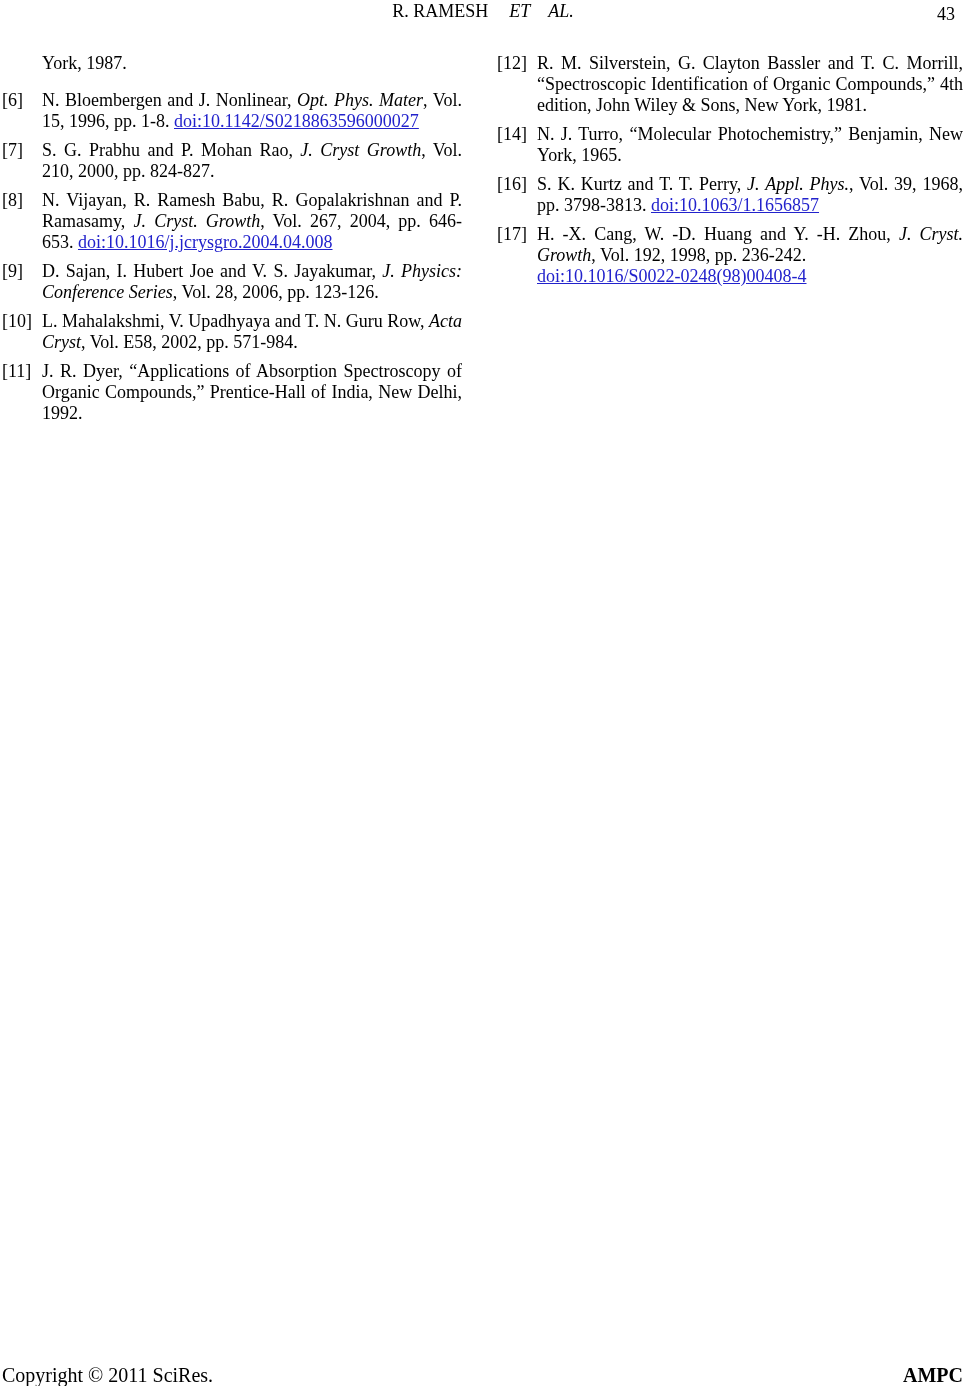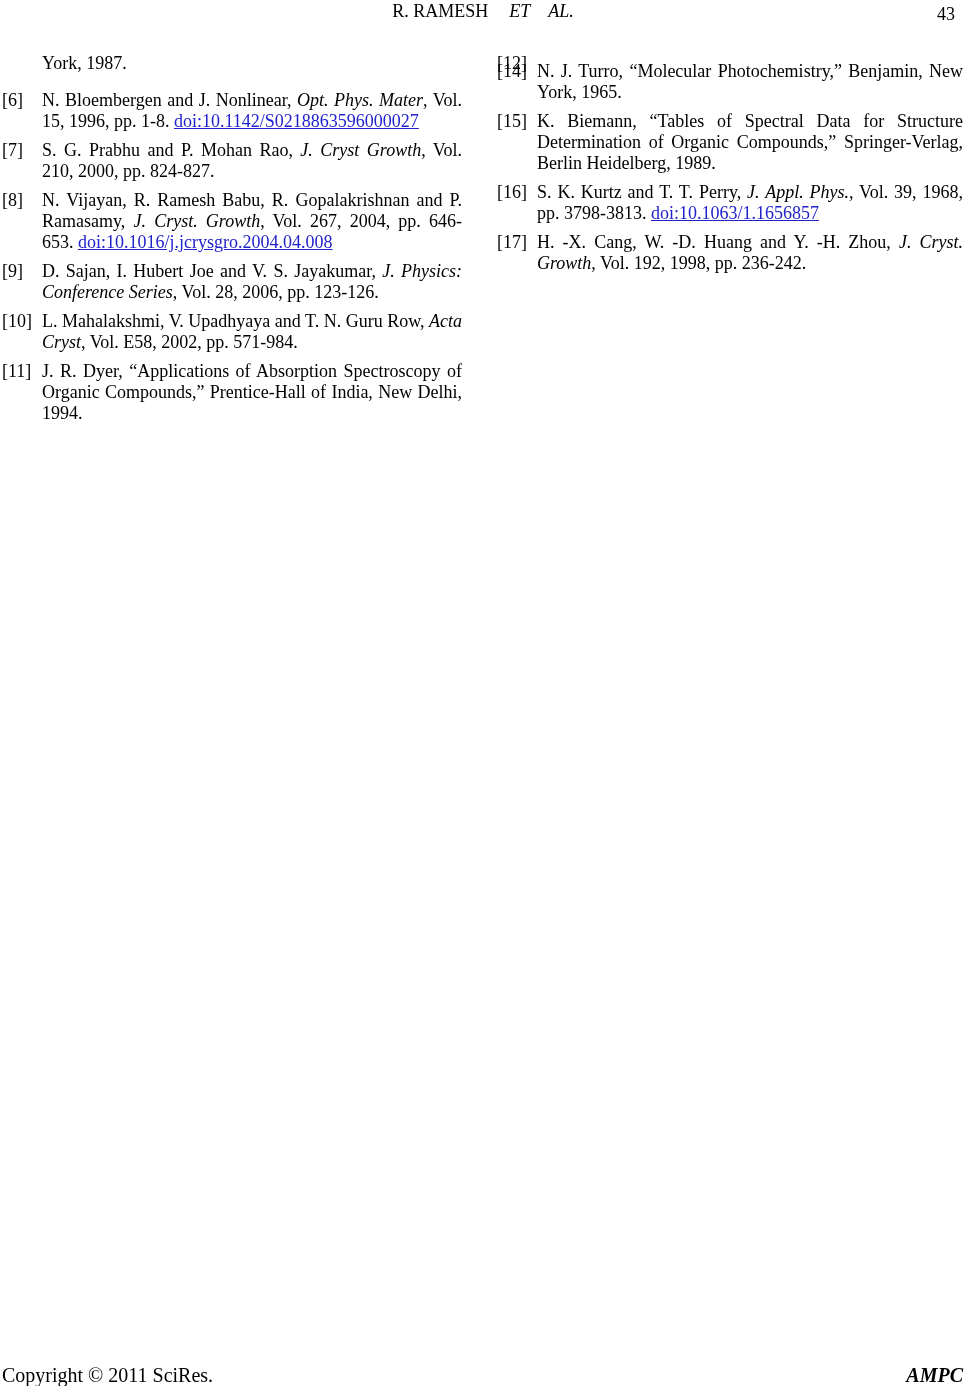--- a/index.html
+++ b/index.html
@@ -74,46 +74,44 @@
     top: 1365px;
     left: 2px;
     right: 3px;
     display: flex;
     justify-content: space-between;
     font-size: 20px;
     line-height: 1;
   }
   .journal-abbrev {
     font-weight: bold;
-    font-style: italic;
   }
 </style>
 </head>
 <body>
 
 <div class="page-header">
   <span>R. RAMESH</span><span class="etal">ET AL.</span>
 </div>
 <div class="page-number">43</div>
 
 <div class="columns">
   <div class="col-left">
       <div class="ref continuation"><span>York, 1987.</span></div>
       <div class="ref"><span class="ref-id">[6]</span><span>N. Bloembergen and J. Nonlinear, </span><span class="journal">Opt. Phys. Mater</span><span>, Vol. 15, 1996, pp. 1-8. </span><a class="doi-link" href="#">doi:10.1142/S0218863596000027</a></div>
       <div class="ref"><span class="ref-id">[7]</span><span>S. G. Prabhu and P. Mohan Rao, </span><span class="journal">J. Cryst Growth</span><span>, Vol. 210, 2000, pp. 824-827.</span><br></div>
       <div class="ref"><span class="ref-id">[8]</span><span>N. Vijayan, R. Ramesh Babu, R. Gopalakrishnan and P. Ramasamy, </span><span class="journal">J. Cryst. Growth</span><span>, Vol. 267, 2004, pp. 646-653. </span><a class="doi-link" href="#">doi:10.1016/j.jcrysgro.2004.04.008</a></div>
       <div class="ref"><span class="ref-id">[9]</span><span>D. Sajan, I. Hubert Joe and V. S. Jayakumar, </span><span class="journal">J. Physics: Conference Series</span><span>, Vol. 28, 2006, pp. 123-126.</span></div>
       <div class="ref"><span class="ref-id">[10]</span><span>L. Mahalakshmi, V. Upadhyaya and T. N. Guru Row, </span><span class="journal">Acta Cryst</span><span>, Vol. E58, 2002, pp. 571-984.</span></div>
-      <div class="ref"><span class="ref-id">[11]</span><span>J. R. Dyer, “Applications of Absorption Spectroscopy of Organic Compounds,” Prentice-Hall of India, New Delhi, 1994.</span></div>
+      <div class="ref"><span class="ref-id">[11]</span><span>J. R. Dyer, “Applications of Absorption Spectroscopy of Organic Compounds,” Prentice-Hall of India, New Delhi, 1992.</span></div>
     </div>
   <div class="col-right">
-      <div class="ref"><span class="ref-id">[12]</span></div>
+      <div class="ref"><span class="ref-id">[12]</span><span>R. M. Silverstein, G. Clayton Bassler and T. C. Morrill, “Spectroscopic Identification of Organic Compounds,” 4th edition, John Wiley &amp; Sons, New York, 1981.</span></div>
       <div class="ref"><span class="ref-id">[14]</span><span>N. J. Turro, “Molecular Photochemistry,” Benjamin, New York, 1965.</span></div>
-      <div class="ref"><span class="ref-id">[15]</span><span>K. Biemann, “Tables of Spectral Data for Structure Determination of Organic Compounds,” Springer-Verlag, Berlin Heidelberg, 1989.</span></div>
       <div class="ref"><span class="ref-id">[16]</span><span>S. K. Kurtz and T. T. Perry, </span><span class="journal">J. Appl. Phys.</span><span>, Vol. 39, 1968, pp. 3798-3813. </span><a class="doi-link" href="#">doi:10.1063/1.1656857</a></div>
-      <div class="ref"><span class="ref-id">[17]</span><span>H. -X. Cang, W. -D. Huang and Y. -H. Zhou, </span><span class="journal">J. Cryst. Growth</span><span>, Vol. 192, 1998, pp. 236-242.</span><br></div>
+      <div class="ref"><span class="ref-id">[17]</span><span>H. -X. Cang, W. -D. Huang and Y. -H. Zhou, </span><span class="journal">J. Cryst. Growth</span><span>, Vol. 192, 1998, pp. 236-242.</span><br><a class="doi-link" href="#">doi:10.1016/S0022-0248(98)00408-4</a></div>
     </div>
 </div>
 
 <div class="page-footer">
   <span>Copyright © 2011 SciRes.</span>
   <span class="journal-abbrev">AMPC</span>
 </div>
 
 </body></html>

